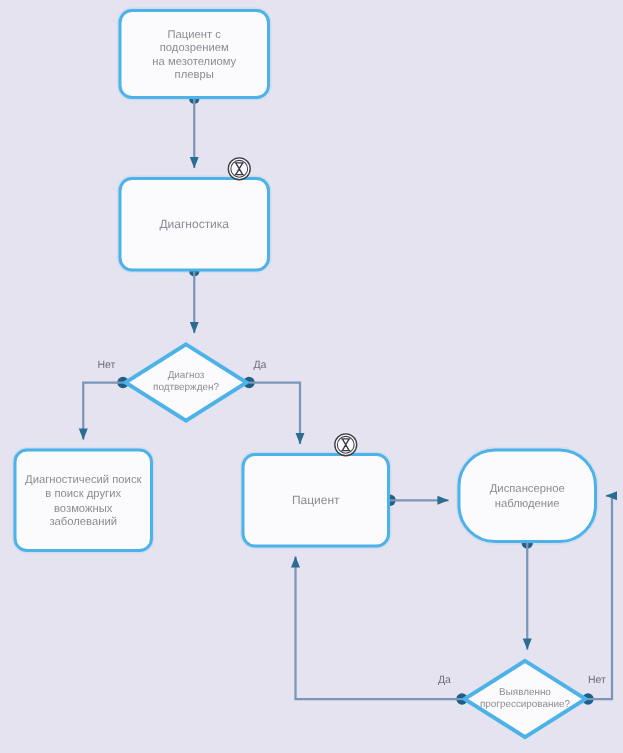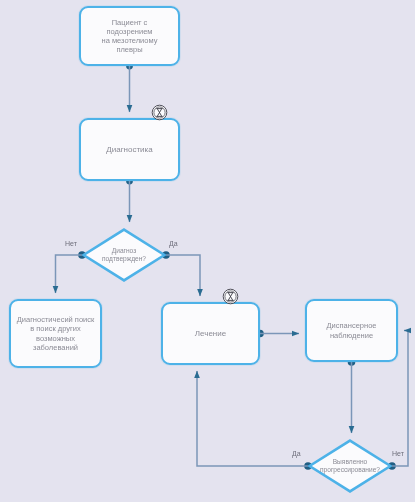--- a/index.html
+++ b/index.html
@@ -44,21 +44,21 @@
     box-shadow: 0 0 0 1px rgba(77,178,232,0.12);
   }
   .node .txt {
     display: block;
     white-space: pre-line;
   }
   #node-start  { left: 79px;  top: 6px;   width: 101px; height: 60px;  font-size: 7.5px; }
   #node-diag   { left: 79px;  top: 118px; width: 101px; height: 63px;  font-size: 8px; }
   #node-search { left: 9px;   top: 299px; width: 93px;  height: 69px;  font-size: 7.5px; }
   #node-treat  { left: 161px; top: 302px; width: 99px;  height: 63px;  font-size: 8px; }
-  #node-follow { left: 305px; top: 299px; width: 93px;  height: 63px;  font-size: 7.5px; }
+  #node-follow { left: 305px; top: 299px; width: 93px;  height: 63px;  font-size: 7.5px; border-radius: 25px; }
 
   
   .gateway {
     position: absolute;
     width: 84px;
     height: 54px;
   }
   .gateway .shape {
     position: absolute;
     left: 0; top: 0;
@@ -168,21 +168,21 @@
   </div>
 
   <div class="node" id="node-search">
     <span class="txt">Диагностичесий поиск
 в поиск других
 возможных
 заболеваний</span>
   </div>
 
   <div class="node" id="node-treat">
-    <span class="txt">Лечение</span>
+    <span class="txt">Пациент</span>
   </div>
 
   <div class="node" id="node-follow">
     <span class="txt">Диспансерное
 наблюдение</span>
   </div>
 
   <div class="gateway" id="gw-confirmed">
     <svg class="shape" viewBox="0 0 84 54" xmlns="http://www.w3.org/2000/svg">
       <polygon points="42,1.6 82.4,27 42,52.4 1.6,27" fill="#fbfbfd" stroke="#4db2e8" stroke-width="2.6"></polygon>

